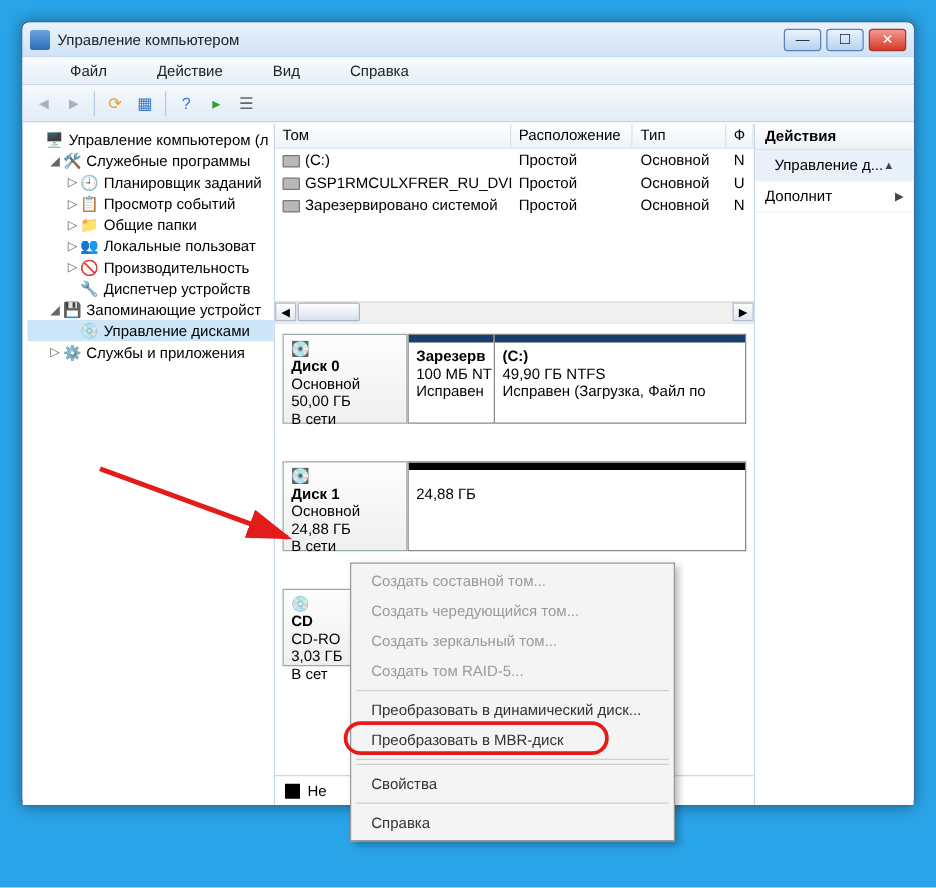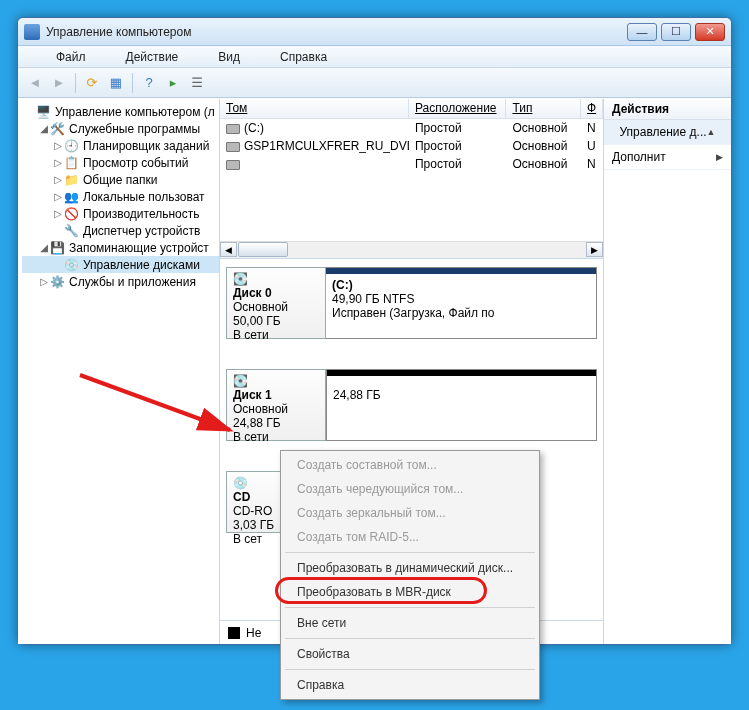--- a/index.html
+++ b/index.html
@@ -29,21 +29,21 @@
 .tree-item .exp { width:12px; text-align:center; color:#666; font-size:10px; }
 .tree-item .ticon { width:16px; height:16px; margin-right:3px; display:inline-flex; align-items:center; justify-content:center; }
 .tree-item.selected { background:#cde6f7; }
 .ind1 { padding-left: 2px; }
 .ind2 { padding-left: 16px; }
 .ind3 { padding-left: 30px; }
 
 .center { flex:1; display:flex; flex-direction:column; border-right:1px solid #c9d8e8; overflow:hidden; }
 
 .vol-list { height: 160px; border-bottom: 1px solid #c9d8e8; display:flex; flex-direction:column; }
-.vol-header { display:flex; background: linear-gradient(#fdfdfe,#eef3f9); border-bottom:1px solid #d9e2ec; height:20px;text-decoration:underline; }
+.vol-header { display:flex; background: linear-gradient(#fdfdfe,#eef3f9); border-bottom:1px solid #d9e2ec; height:20px; }
 .vol-header > div { padding:2px 6px; border-right:1px solid #d9e2ec; overflow:hidden; white-space:nowrap; }
 .vol-row { display:flex; height:18px; align-items:center; }
 .vol-row > div { padding:0 6px; overflow:hidden; white-space:nowrap; }
 .c-tom { width: 190px; }
 .c-rasp { width: 98px; }
 .c-tip { width: 75px; }
 .c-f { width: 22px; }
 .vol-icon { width:14px; height:10px; background:#b8b8b8; border:1px solid #777; display:inline-block; margin-right:4px; vertical-align:middle; border-radius:1px; }
 .vol-scroll { margin-top:auto; height:17px; background:#f0f0f0; border-top:1px solid #ddd; position:relative; }
 .vol-scroll .arrow-l,.vol-scroll .arrow-r { position:absolute; width:17px; height:15px; top:0; background:linear-gradient(#fff,#e0e6ee); border:1px solid #b0bcc9; display:flex;align-items:center;justify-content:center;font-size:9px; }
@@ -189,21 +189,21 @@
           <div class="c-tip">Основной</div>
           <div class="c-f">N</div>
         </div>
         <div class="vol-row">
           <div class="c-tom"><span class="vol-icon"></span><span>GSP1RMCULXFRER_RU_DVD (E:)</span></div>
           <div class="c-rasp">Простой</div>
           <div class="c-tip">Основной</div>
           <div class="c-f">U</div>
         </div>
         <div class="vol-row">
-          <div class="c-tom"><span class="vol-icon"></span></div>
+          <div class="c-tom"><span class="vol-icon"></span><span>Зарезервировано системой</span></div>
           <div class="c-rasp">Простой</div>
           <div class="c-tip">Основной</div>
           <div class="c-f">N</div>
         </div>
         <div class="vol-scroll">
           <div class="arrow-l">◀</div>
           <div class="thumb"></div>
           <div class="arrow-r">▶</div>
         </div>
       </div>
@@ -212,20 +212,26 @@
 
         <div class="disk-block">
           <div class="disk-label">
             <span>💽</span>
             <span class="dname">Диск 0</span>
             <span>Основной</span>
             <span>50,00 ГБ</span>
             <span>В сети</span>
           </div>
           <div class="disk-parts">
+            <div class="part first" style="width:70px">
+              <div class="top-band band-blue"></div>
+              <span class="pname">Зарезерв</span>
+              <span class="pinfo">100 МБ NT</span>
+              <span class="pinfo">Исправен</span>
+            </div>
             <div class="part" style="flex:1">
               <div class="top-band band-blue"></div>
               <span class="pname">(C:)</span>
               <span class="pinfo">49,90 ГБ NTFS</span>
               <span class="pinfo">Исправен (Загрузка, Файл по</span>
             </div>
           </div>
         </div>
 
         <div class="disk-block">
@@ -280,21 +286,20 @@
 
 <div class="context-menu">
   <div class="cm-item disabled">Создать составной том...</div>
   <div class="cm-item disabled">Создать чередующийся том...</div>
   <div class="cm-item disabled">Создать зеркальный том...</div>
   <div class="cm-item disabled">Создать том RAID-5...</div>
   <div class="cm-sep"></div>
   <div class="cm-item">Преобразовать в динамический диск...</div>
   <div class="cm-item">Преобразовать в MBR-диск</div>
   <div class="cm-sep"></div>
-  <div class="cm-item">Вне сети</div>
   <div class="cm-sep"></div>
   <div class="cm-item">Свойства</div>
   <div class="cm-sep"></div>
   <div class="cm-item">Справка</div>
 </div>
 
 <div class="cm-highlight"></div>
 
 <svg class="arrow-svg" width="180" height="80">
   <defs>

